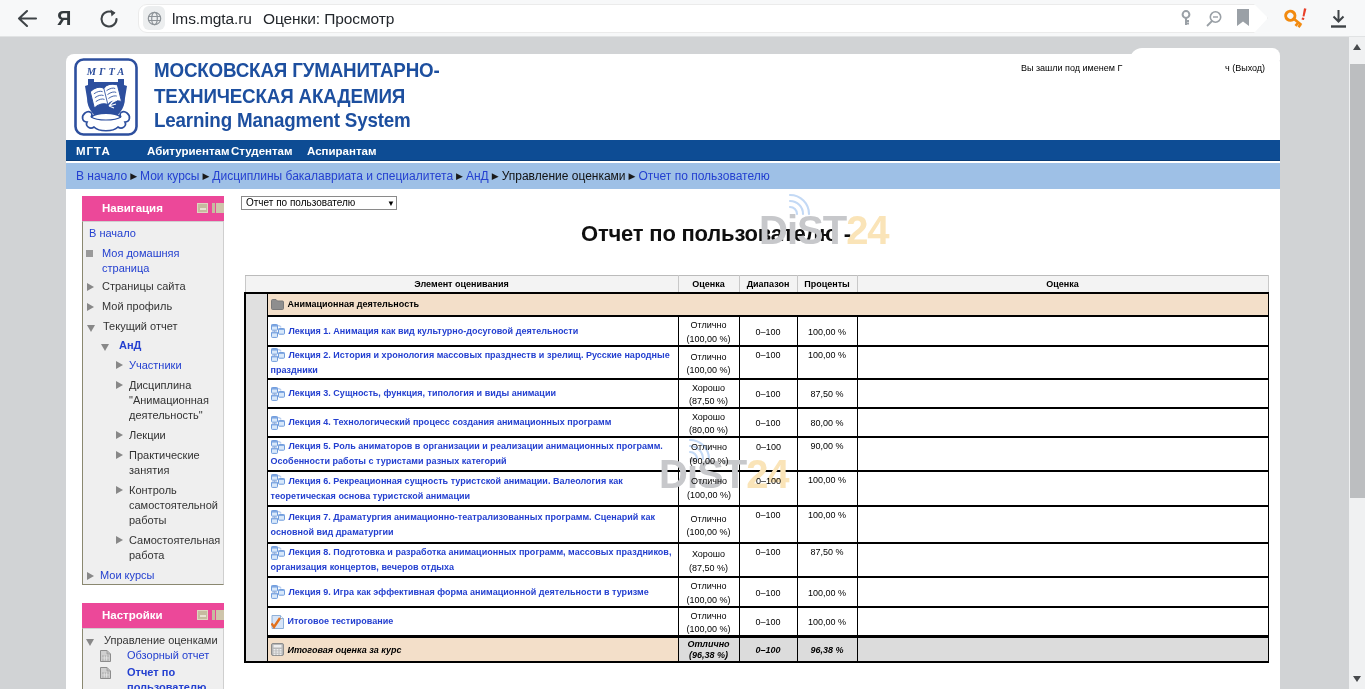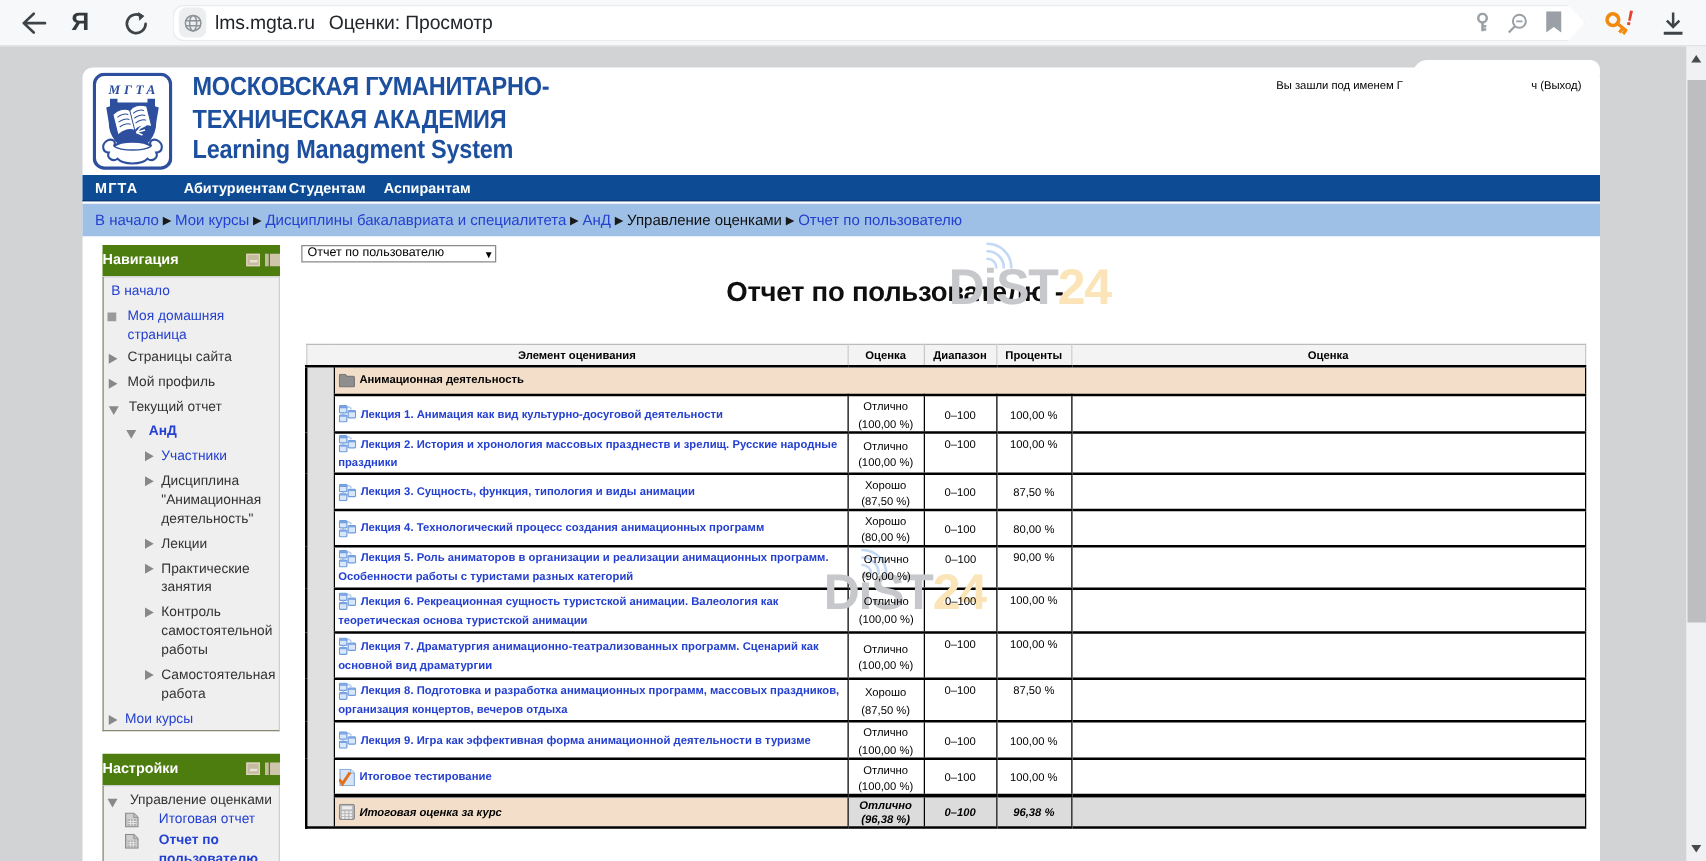--- a/index.html
+++ b/index.html
@@ -18,21 +18,21 @@
 #navbar{left:66px;top:140px;width:1214px;height:21px;background:#0d4c94;border-bottom:1px solid #0a3b74;}
 .nav{top:145px;color:#fff;font-weight:bold;font-size:11.5px;}
 #crumb{left:66px;top:163px;width:1214px;height:26px;background:#9ec0e6;}
 #crumbtxt{left:76px;top:169px;font-size:12px;color:#111;white-space:nowrap;}
 a.bl{color:#2440d0;text-decoration:none;}
 .sep{font-size:9px;color:#1a1a1a;padding:0 3px;position:relative;top:-1px;}
 
 .htitle{left:154px;color:#1d4f9f;font-weight:bold;font-size:21px;white-space:nowrap;letter-spacing:-0.2px;transform:scaleX(0.895);transform-origin:left top;line-height:20px;}
 #login{top:63px;font-size:9px;color:#000;}
 
-.bhead{left:82px;width:142px;height:25px;background:#4d7c0f;color:#fff;font-weight:bold;font-size:11.5px;line-height:25px;padding-left:0;}
+.bhead{left:82px;width:142px;height:25px;background:#ec4899;color:#fff;font-weight:bold;font-size:11.5px;line-height:25px;padding-left:20px;}
 .bico1{width:11px;height:10px;background:#c6bb9f;border:1px solid #ded5c0;}
 .bico1::after{content:"";display:block;margin:3.5px 1.5px 0 1.5px;height:2px;background:#e8e2d2;}
 .bico2a{width:3px;height:10px;background:#c6bb9f;}
 .bico2b{width:8px;height:10px;background:#cfc5ab;}
 .bbody{left:82px;width:142px;background:#efefef;border:1px solid #cfcfcf;border-left:1px solid #8a8870;border-bottom:1px solid #8a8870;}
 .si{font-size:11px;color:#333;line-height:15px;}
 .si a{color:#2440d0;text-decoration:none;}
 .tri-r{width:0;height:0;border-left:7px solid #888;border-top:4.5px solid transparent;border-bottom:4.5px solid transparent;}
 .tri-d{width:0;height:0;border-top:7px solid #888;border-left:4.5px solid transparent;border-right:4.5px solid transparent;}
 .sqb{width:7px;height:7px;background:#9a9a9a;}
@@ -175,21 +175,21 @@
 <div class="abs bico2b" style="left:216px;top:610px"></div>
 <div class="abs bbody" style="top:628px;height:61px;border-bottom:none"></div>
 <div class="abs tri-d" style="left:86px;top:639px"></div>
 <div class="abs si" style="left:104px;top:633px;">Управление оценками</div>
 <svg class="abs" style="left:100px;top:650px" width="11" height="12" viewBox="0 0 11 12">
     <path d="M0.5 0.5 H7 L10.5 4 V11.5 H0.5 Z" fill="#cfcfcf" stroke="#8c8c8c" stroke-width="1"></path>
     <path d="M7 0.5 L7 4 L10.5 4" fill="#bbb" stroke="#999" stroke-width="0.8"></path>
     <rect x="2" y="5.5" width="7" height="5" fill="#aaa"></rect>
     <path d="M2 7.2 h7 M2 8.9 h7 M4.3 5.5 v5 M6.6 5.5 v5" stroke="#eee" stroke-width="0.7"></path>
   </svg>
-<div class="abs si" style="left:127px;top:648px;"><a href="#">Итоговая отчет</a></div>
+<div class="abs si" style="left:127px;top:648px;"><a href="#">Обзорный отчет</a></div>
 <svg class="abs" style="left:100px;top:667px" width="11" height="12" viewBox="0 0 11 12">
     <path d="M0.5 0.5 H7 L10.5 4 V11.5 H0.5 Z" fill="#cfcfcf" stroke="#8c8c8c" stroke-width="1"></path>
     <path d="M7 0.5 L7 4 L10.5 4" fill="#bbb" stroke="#999" stroke-width="0.8"></path>
     <rect x="2" y="5.5" width="7" height="5" fill="#aaa"></rect>
     <path d="M2 7.2 h7 M2 8.9 h7 M4.3 5.5 v5 M6.6 5.5 v5" stroke="#eee" stroke-width="0.7"></path>
   </svg>
 <div class="abs si" style="left:127px;top:665px;"><a href="#" style="font-weight:bold">Отчет по<br>пользователю</a></div>
 <div class="abs" id="sel">Отчет по пользователю</div>
 <div class="abs" id="selarr">▼</div>
 <div class="abs" id="h2">Отчет по пользователю -</div>

